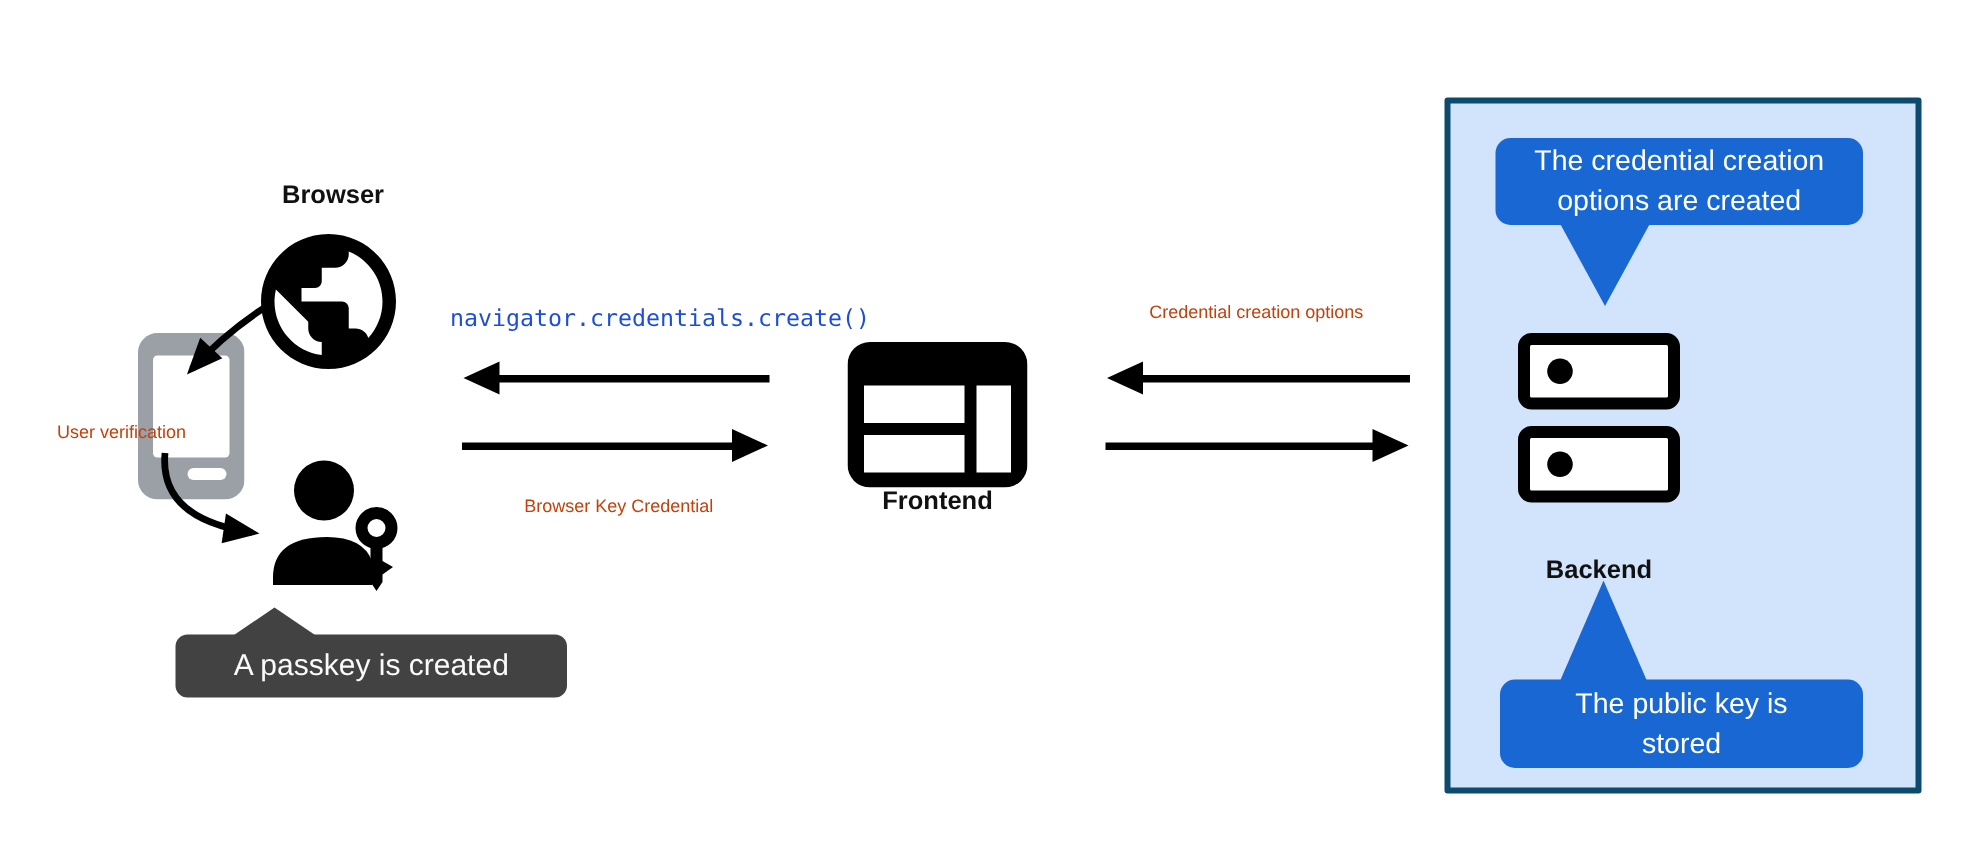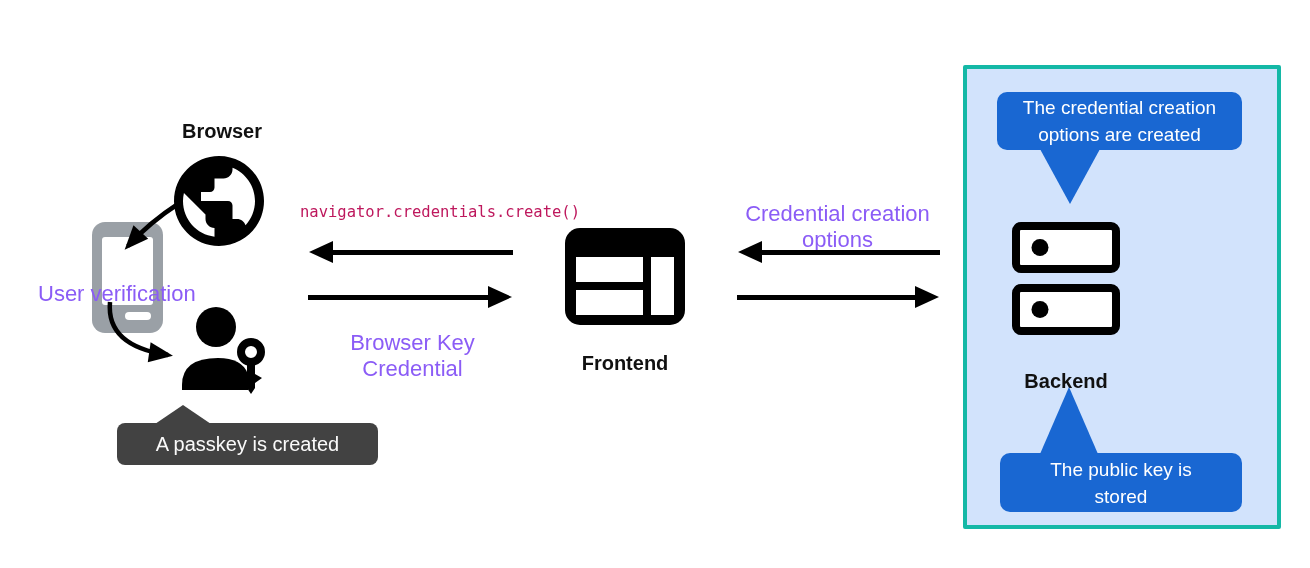--- a/index.html
+++ b/index.html
@@ -5,23 +5,23 @@
   * { margin:0; padding:0; box-sizing:border-box; }
   html,body { background:#fff; }
   body { font-family:"Liberation Sans", sans-serif; color:#202124; }
   .canvas {
     position:relative; width:1310px; height:568px;
     background:#fff; overflow:hidden;
   }
   .abs { position:absolute; }
 
   
-  .bold-label { font-weight:bold; font-size:20px; color:#111; text-align:center; }
-  .flow-label { font-size:22px; color:#8b5cf6; text-align:center; }
-  .mono-label { font-family:"DejaVu Sans Mono", monospace; font-size:15.5px; color:#be185d; text-align:center; white-space:nowrap; }
+  .bold-label { font-weight:bold; font-size:17px; color:#111; text-align:center; }
+  .flow-label { font-size:12px; color:#c2410c; text-align:center; }
+  .mono-label { font-family:"DejaVu Sans Mono", monospace; font-size:15.5px; color:#1d4ed8; text-align:center; white-space:nowrap; }
 
   
   .arrow-line { position:absolute; height:5px; background:#000; }
   .arrow-line .head { position:absolute; width:0; height:0; top:-9px;
     border-top:11px solid transparent; border-bottom:11px solid transparent; }
   .arrow-line .head.right { right:-23px; border-left:24px solid #000; }
   .arrow-line .head.left  { left:-23px;  border-right:24px solid #000; }
 
   
   .tooltip-dark {
@@ -31,21 +31,21 @@
   }
   .tooltip-dark .tip-up {
     position:absolute; top:-18px; left:38px; width:0; height:0;
     border-left:28px solid transparent; border-right:28px solid transparent;
     border-bottom:19px solid #424242;
   }
 
   
   .panel {
     position:absolute; left:963px; top:65px; width:318px; height:464px;
-    background:#d2e3fc; border:4px solid #14b8a6; border-radius:2px;
+    background:#d2e3fc; border:4px solid #0c4a6e; border-radius:2px;
   }
   .tooltip-blue {
     position:absolute; background:#1967d2; border-radius:10px; color:#fff;
     font-size:19px; line-height:27px; text-align:center;
     display:flex; align-items:center; justify-content:center;
   }
   .tooltip-blue.top { left:30px; top:23px; width:245px; height:58px; padding:0 12px; }
   .tooltip-blue.top .tip-down {
     position:absolute; bottom:-54px; left:43px; width:0; height:0;
     border-left:30px solid transparent; border-right:30px solid transparent;
@@ -111,21 +111,21 @@
 
   <div class="abs flow-label" style="left:310px; top:330px; width:205px;">Browser Key Credential</div>
 
   <svg class="abs" style="left:565px; top:228px;" width="120" height="97" viewBox="0 0 120 97" aria-hidden="true">
     <rect width="120" height="97" rx="15" fill="#000"></rect>
     <rect x="11" y="29" width="67" height="25" fill="#fff"></rect>
     <rect x="11" y="62" width="67" height="25" fill="#fff"></rect>
     <rect x="86" y="29" width="23" height="58" fill="#fff"></rect>
   </svg>
 
-  <div class="abs bold-label" style="left:565px; top:352px; width:120px;">Frontend</div>
+  <div class="abs bold-label" style="left:565px; top:324px; width:120px;">Frontend</div>
 
   <div class="abs flow-label" style="left:720px; top:201px; width:235px;">Credential creation options</div>
 
   <div class="arrow-line" style="left:761px; top:250px; width:179px;">
     <div class="head left"></div>
   </div>
 
   <div class="arrow-line" style="left:737px; top:295px; width:179px;">
     <div class="head right"></div>
   </div>

